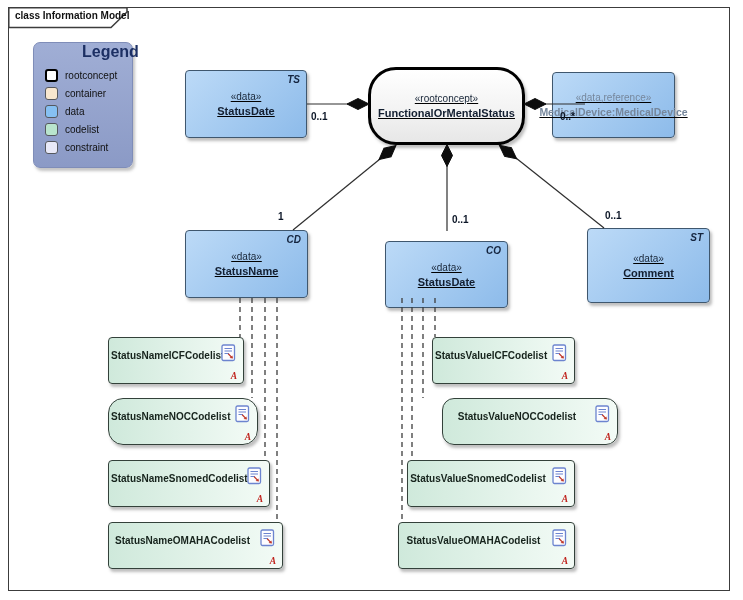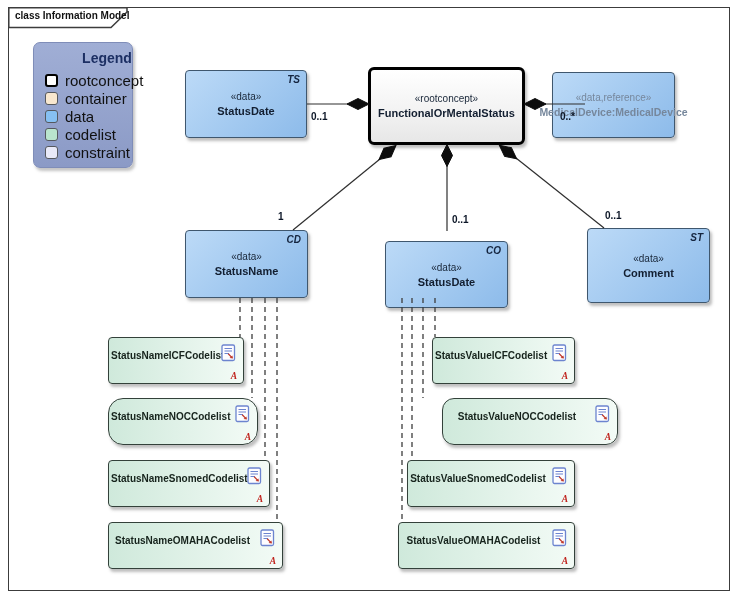--- a/index.html
+++ b/index.html
@@ -14,31 +14,31 @@
   .tab-label{
     position:absolute;left:15px;top:10px;font-size:10px;font-weight:bold;color:#111;z-index:7;
   }
   
   .legend{
     position:absolute;left:33px;top:42px;width:100px;height:126px;
     background:linear-gradient(180deg,#a0aed5 0%,#8b9ac6 100%);
     border:1px solid #7f8db8;border-radius:7px;
     box-shadow:2px 3px 3px rgba(110,110,110,.4);z-index:2;box-sizing:border-box;
   }
-  .legend-title{text-align:center;margin-top:7px;font-size:14px;font-weight:bold;color:#1c2f63;padding-left:48px;}
+  .legend-title{text-align:center;font-size:16px;font-weight:bold;color:#1c2f63;padding-left:48px;}
   .legend-items{margin-top:7px;display:flex;flex-direction:column;gap:4px;padding-left:11px;}
   .legend-row{display:flex;align-items:center;gap:7px;height:14px;}
   .legend-swatch{width:13px;height:13px;border:1px solid #33363c;border-radius:3px;background:#fff;box-sizing:border-box;flex:0 0 13px;}
-  .legend-label{font-size:15px;color:#101010;}
+  .legend-label{font-size:10px;color:#101010;}
   
   .node{
     position:absolute;border-radius:4px;box-sizing:border-box;
     box-shadow:2px 3px 3px rgba(110,110,110,.45);
     display:flex;flex-direction:column;align-items:center;justify-content:center;gap:3px;
-    z-index:2;text-align:center;
+    z-index:2;text-align:center;text-decoration:underline;
   }
   .node.blue{background:linear-gradient(135deg,#bcdaf7 0%,#8dbbea 100%);border:1.3px solid #3f576e;}
   .node .stereo{font-size:10px;color:#182638;}
   .node .nname{font-size:11px;font-weight:bold;color:#121e30;}
   .node .type-abbr{position:absolute;top:3px;right:6px;font-style:italic;font-weight:bold;font-size:10px;color:#15253f;}
   .node.root{background:linear-gradient(180deg,#ffffff 0%,#f3f3f3 55%,#e7e7e7 100%);border:3px solid #000;border-radius:6px;}
   .node.ref .stereo,.node.ref .nname{color:#76879c;}
   .node.ref .nname{font-size:10.5px;}
   
   .codelist{
@@ -135,21 +135,21 @@
     </div>
   </div>
 </div>
 
 <div class="node blue" style="left:185px;top:70px;width:122px;height:68px;">
   <span class="type-abbr">TS</span>
   <span class="stereo">«data»</span>
   <span class="nname">StatusDate</span>
 </div>
 
-<div class="node root" style="left:368px;top:67px;width:157px;height:78px;">
+<div class="node root" style="left:368px;top:67px;width:157px;height:78px;border-radius:28px;">
   <span class="stereo">«rootconcept»</span>
   <span class="nname">FunctionalOrMentalStatus</span>
 </div>
 
 <div class="node blue ref" style="left:552px;top:72px;width:123px;height:66px;">
   <span class="stereo">«data,reference»</span>
   <span class="nname">MedicalDevice:MedicalDevice</span>
 </div>
 
 <div class="node blue" style="left:185px;top:230px;width:123px;height:68px;">

